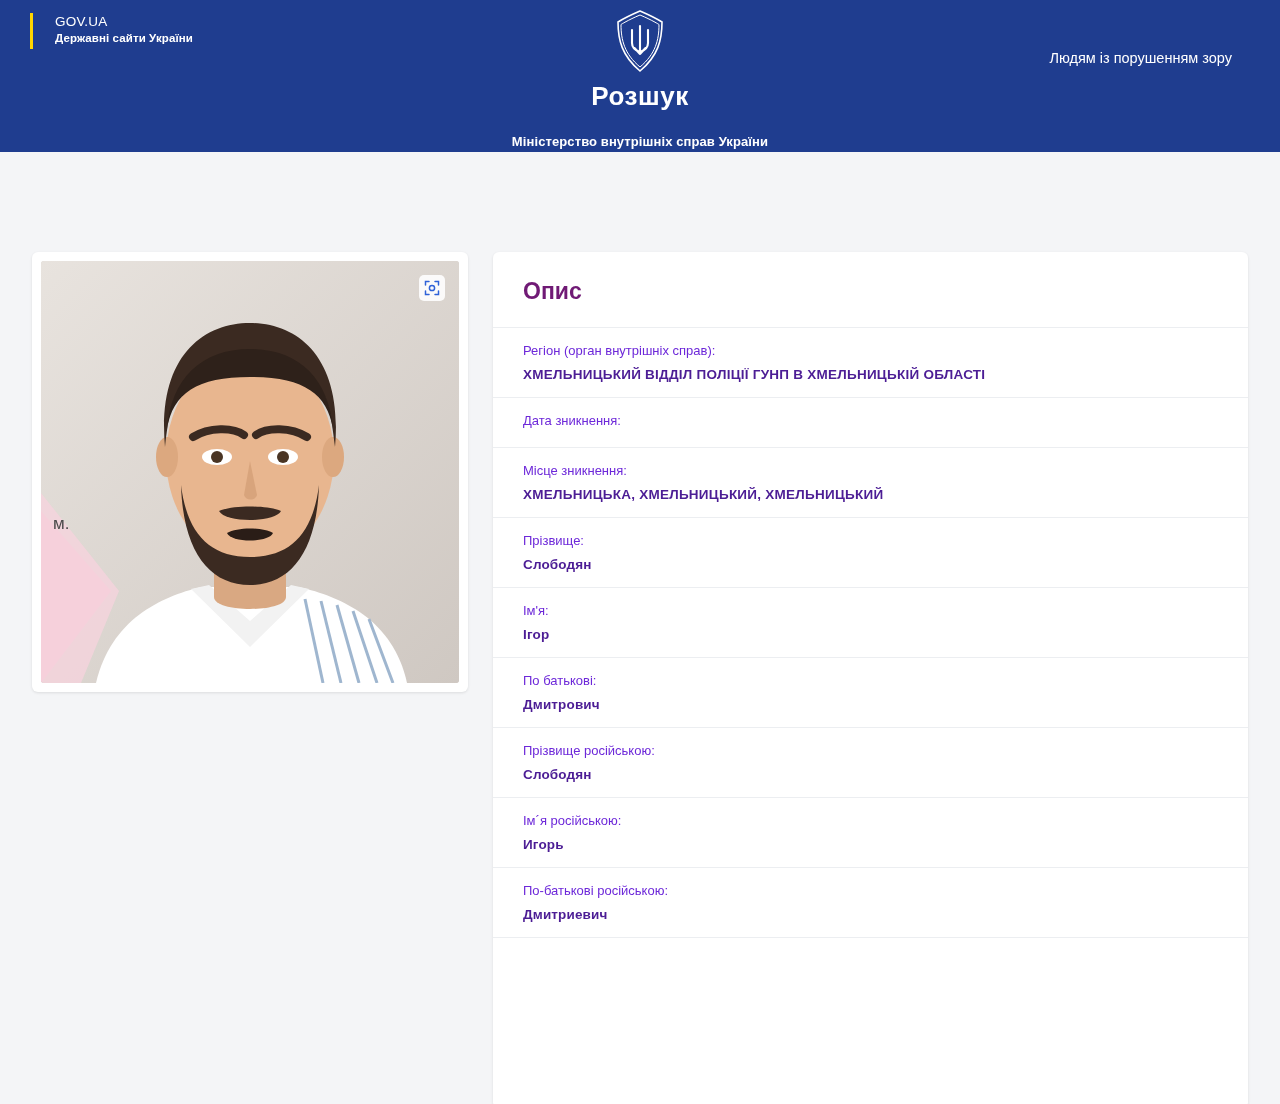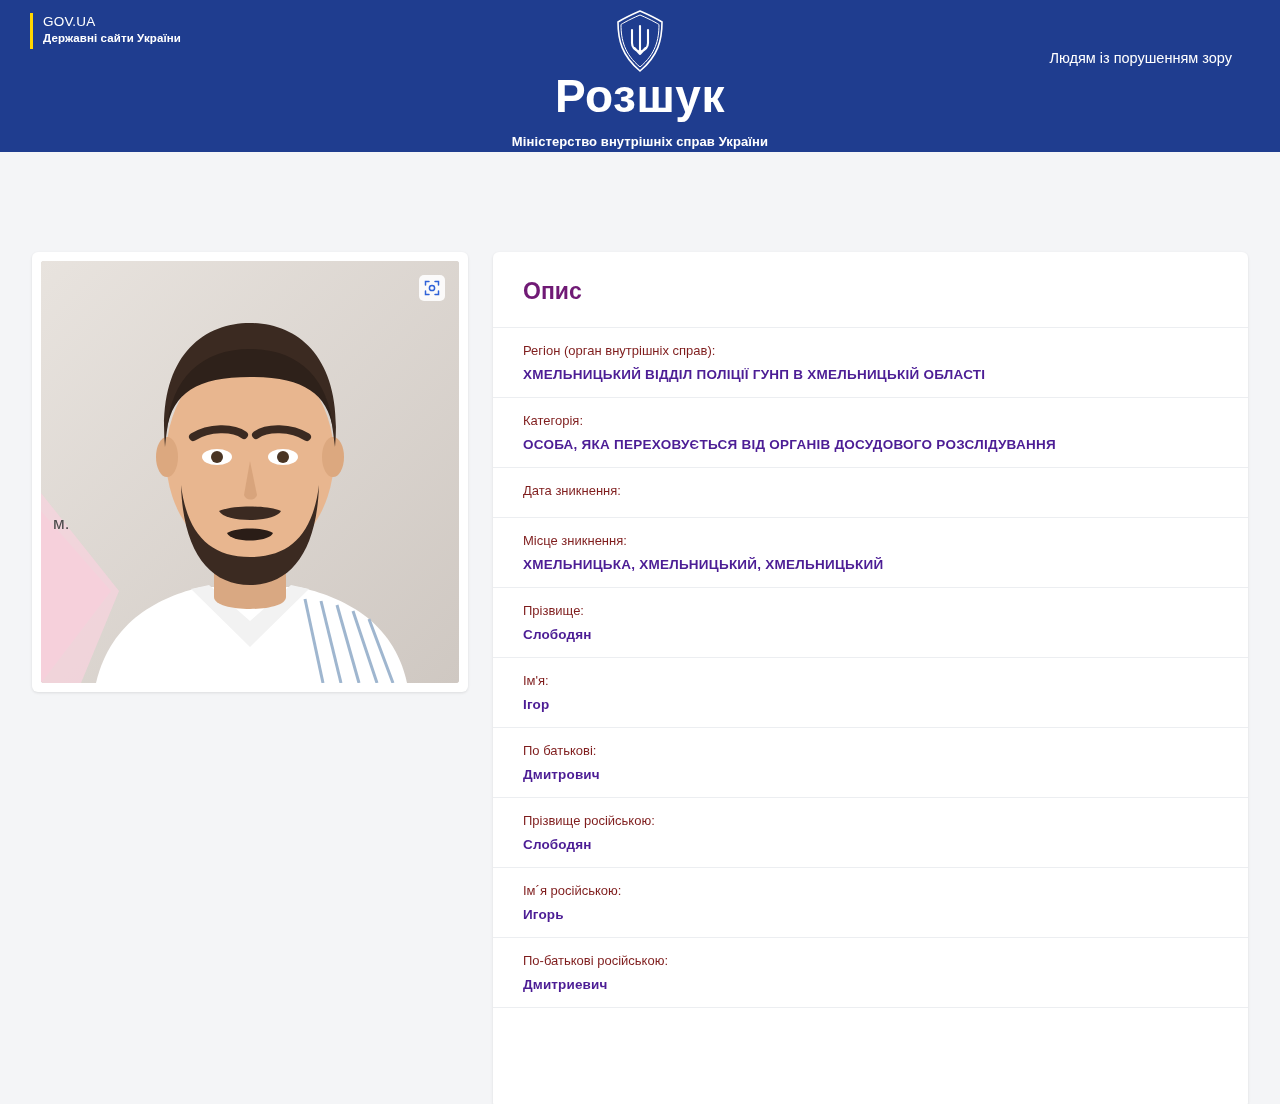--- a/index.html
+++ b/index.html
@@ -17,20 +17,21 @@
     height: 152px;
     background: #1f3d8f;
     color: #ffffff;
   }
   .gov-block {
     position: absolute;
     left: 30px;
     top: 13px;
     display: flex;
     align-items: flex-start;
+    gap: 12px;
   }
   .gov-bar {
     width: 3px;
     height: 36px;
     background: #ffd600;
     margin-right: 10px;
     flex: none;
   }
   .gov-texts { display: flex; flex-direction: column; }
   .gov-title {
@@ -51,21 +52,21 @@
     top: 10px;
     text-align: center;
   }
   .emblem {
     width: 54px;
     height: 62px;
     margin: 0 auto 2px auto;
     display: block;
   }
   .site-title {
-    font-size: 46px;
+    font-size: 26px;
     font-weight: bold;
     letter-spacing: .5px;
     line-height: 44px;
   }
   .site-sub {
     font-size: 13px;
     font-weight: bold;
     letter-spacing: .1px;
     margin-top: 16px;
   }
@@ -142,21 +143,21 @@
     font-weight: bold;
     color: #701a75;
     padding: 0 12px 22px 30px;
   }
   .field {
     border-top: 1px solid #eceef1;
     padding: 13px 30px 12px 30px;
   }
   .field-label {
     font-size: 13px;
-    color: #7f1d1d;
+    color: #6d28d9;
     line-height: 20px;
     margin-bottom: 4px;
   }
   .field-value {
     font-size: 13.5px;
     font-weight: bold;
     color: #4c1d95;
     line-height: 20px;
     letter-spacing: .15px;
   }
@@ -254,24 +255,20 @@
   </div>
 
   <div class="desc-card">
     <div class="desc-title">Опис</div>
 
     <div class="field">
       <div class="field-label">Регіон (орган внутрішніх справ):</div>
       <div class="field-value upper">ХМЕЛЬНИЦЬКИЙ ВІДДІЛ ПОЛІЦІЇ ГУНП В ХМЕЛЬНИЦЬКІЙ ОБЛАСТІ</div>
     </div>
     <div class="field">
-      <div class="field-label">Категорія:</div>
-      <div class="field-value upper">ОСОБА, ЯКА ПЕРЕХОВУЄТЬСЯ ВІД ОРГАНІВ ДОСУДОВОГО РОЗСЛІДУВАННЯ</div>
-    </div>
-    <div class="field">
       <div class="field-label">Дата зникнення:</div>
     </div>
     <div class="field">
       <div class="field-label">Місце зникнення:</div>
       <div class="field-value upper">ХМЕЛЬНИЦЬКА, ХМЕЛЬНИЦЬКИЙ, ХМЕЛЬНИЦЬКИЙ</div>
     </div>
     <div class="field">
       <div class="field-label">Прізвище:</div>
       <div class="field-value">Слободян</div>
     </div>

